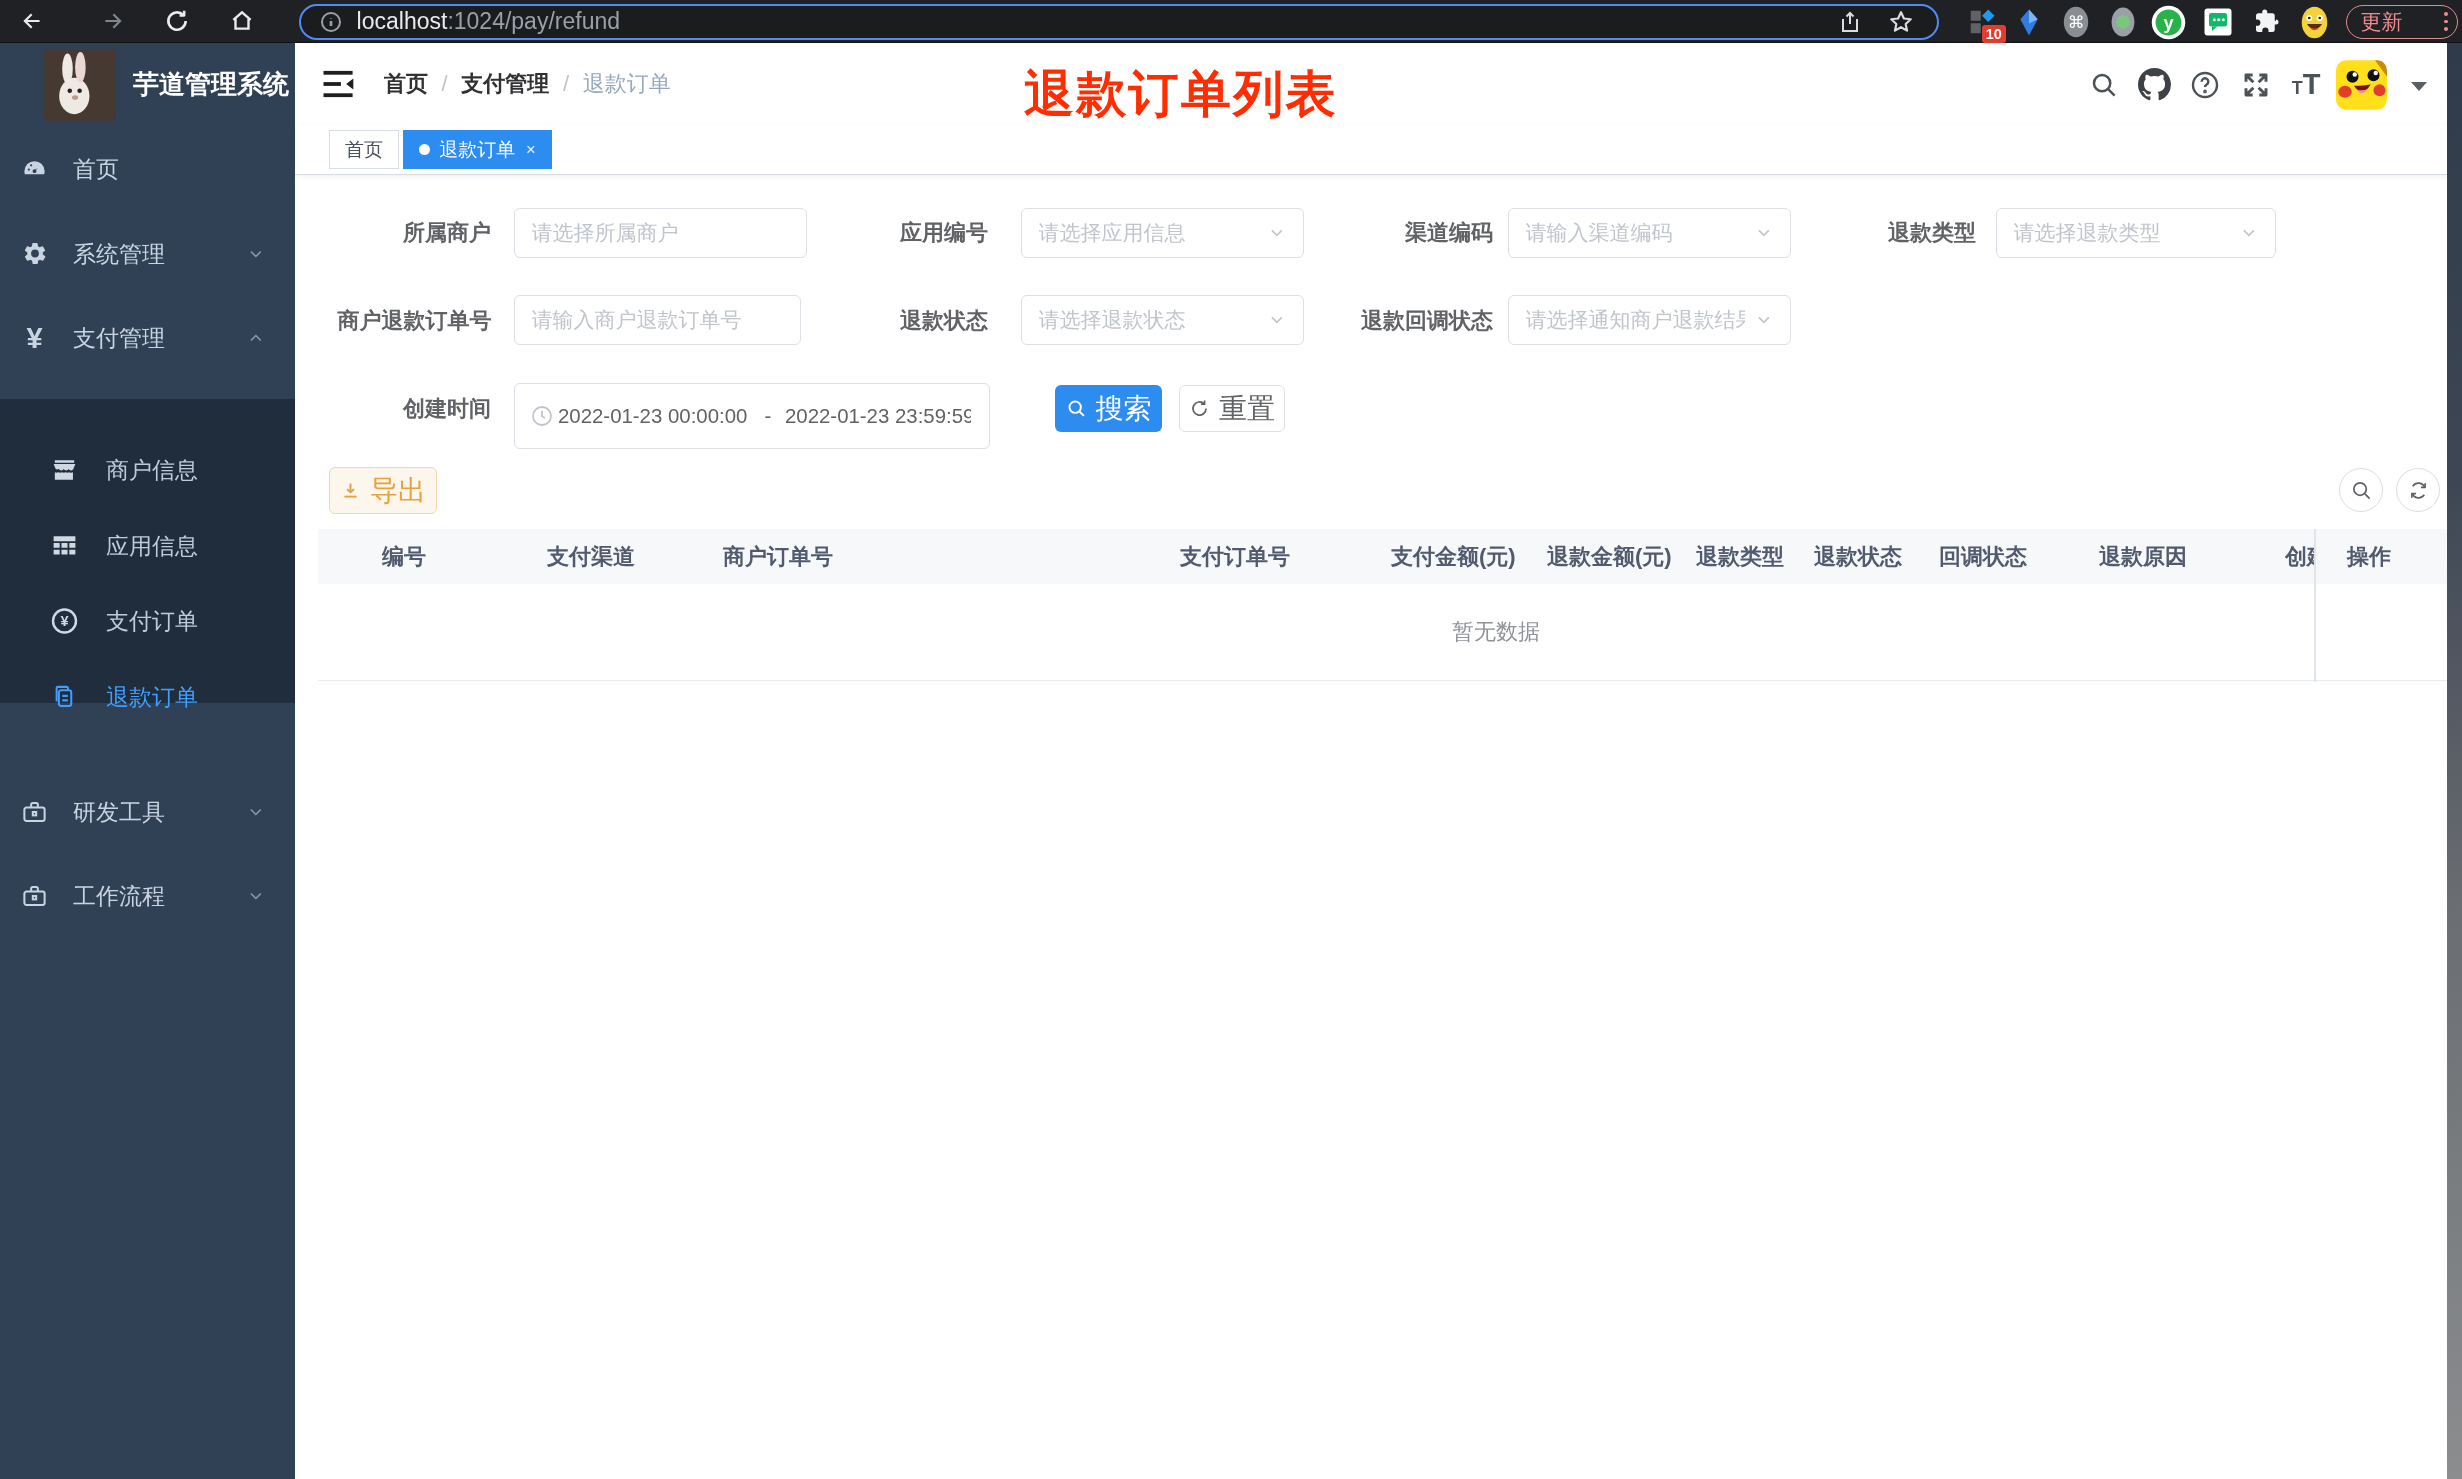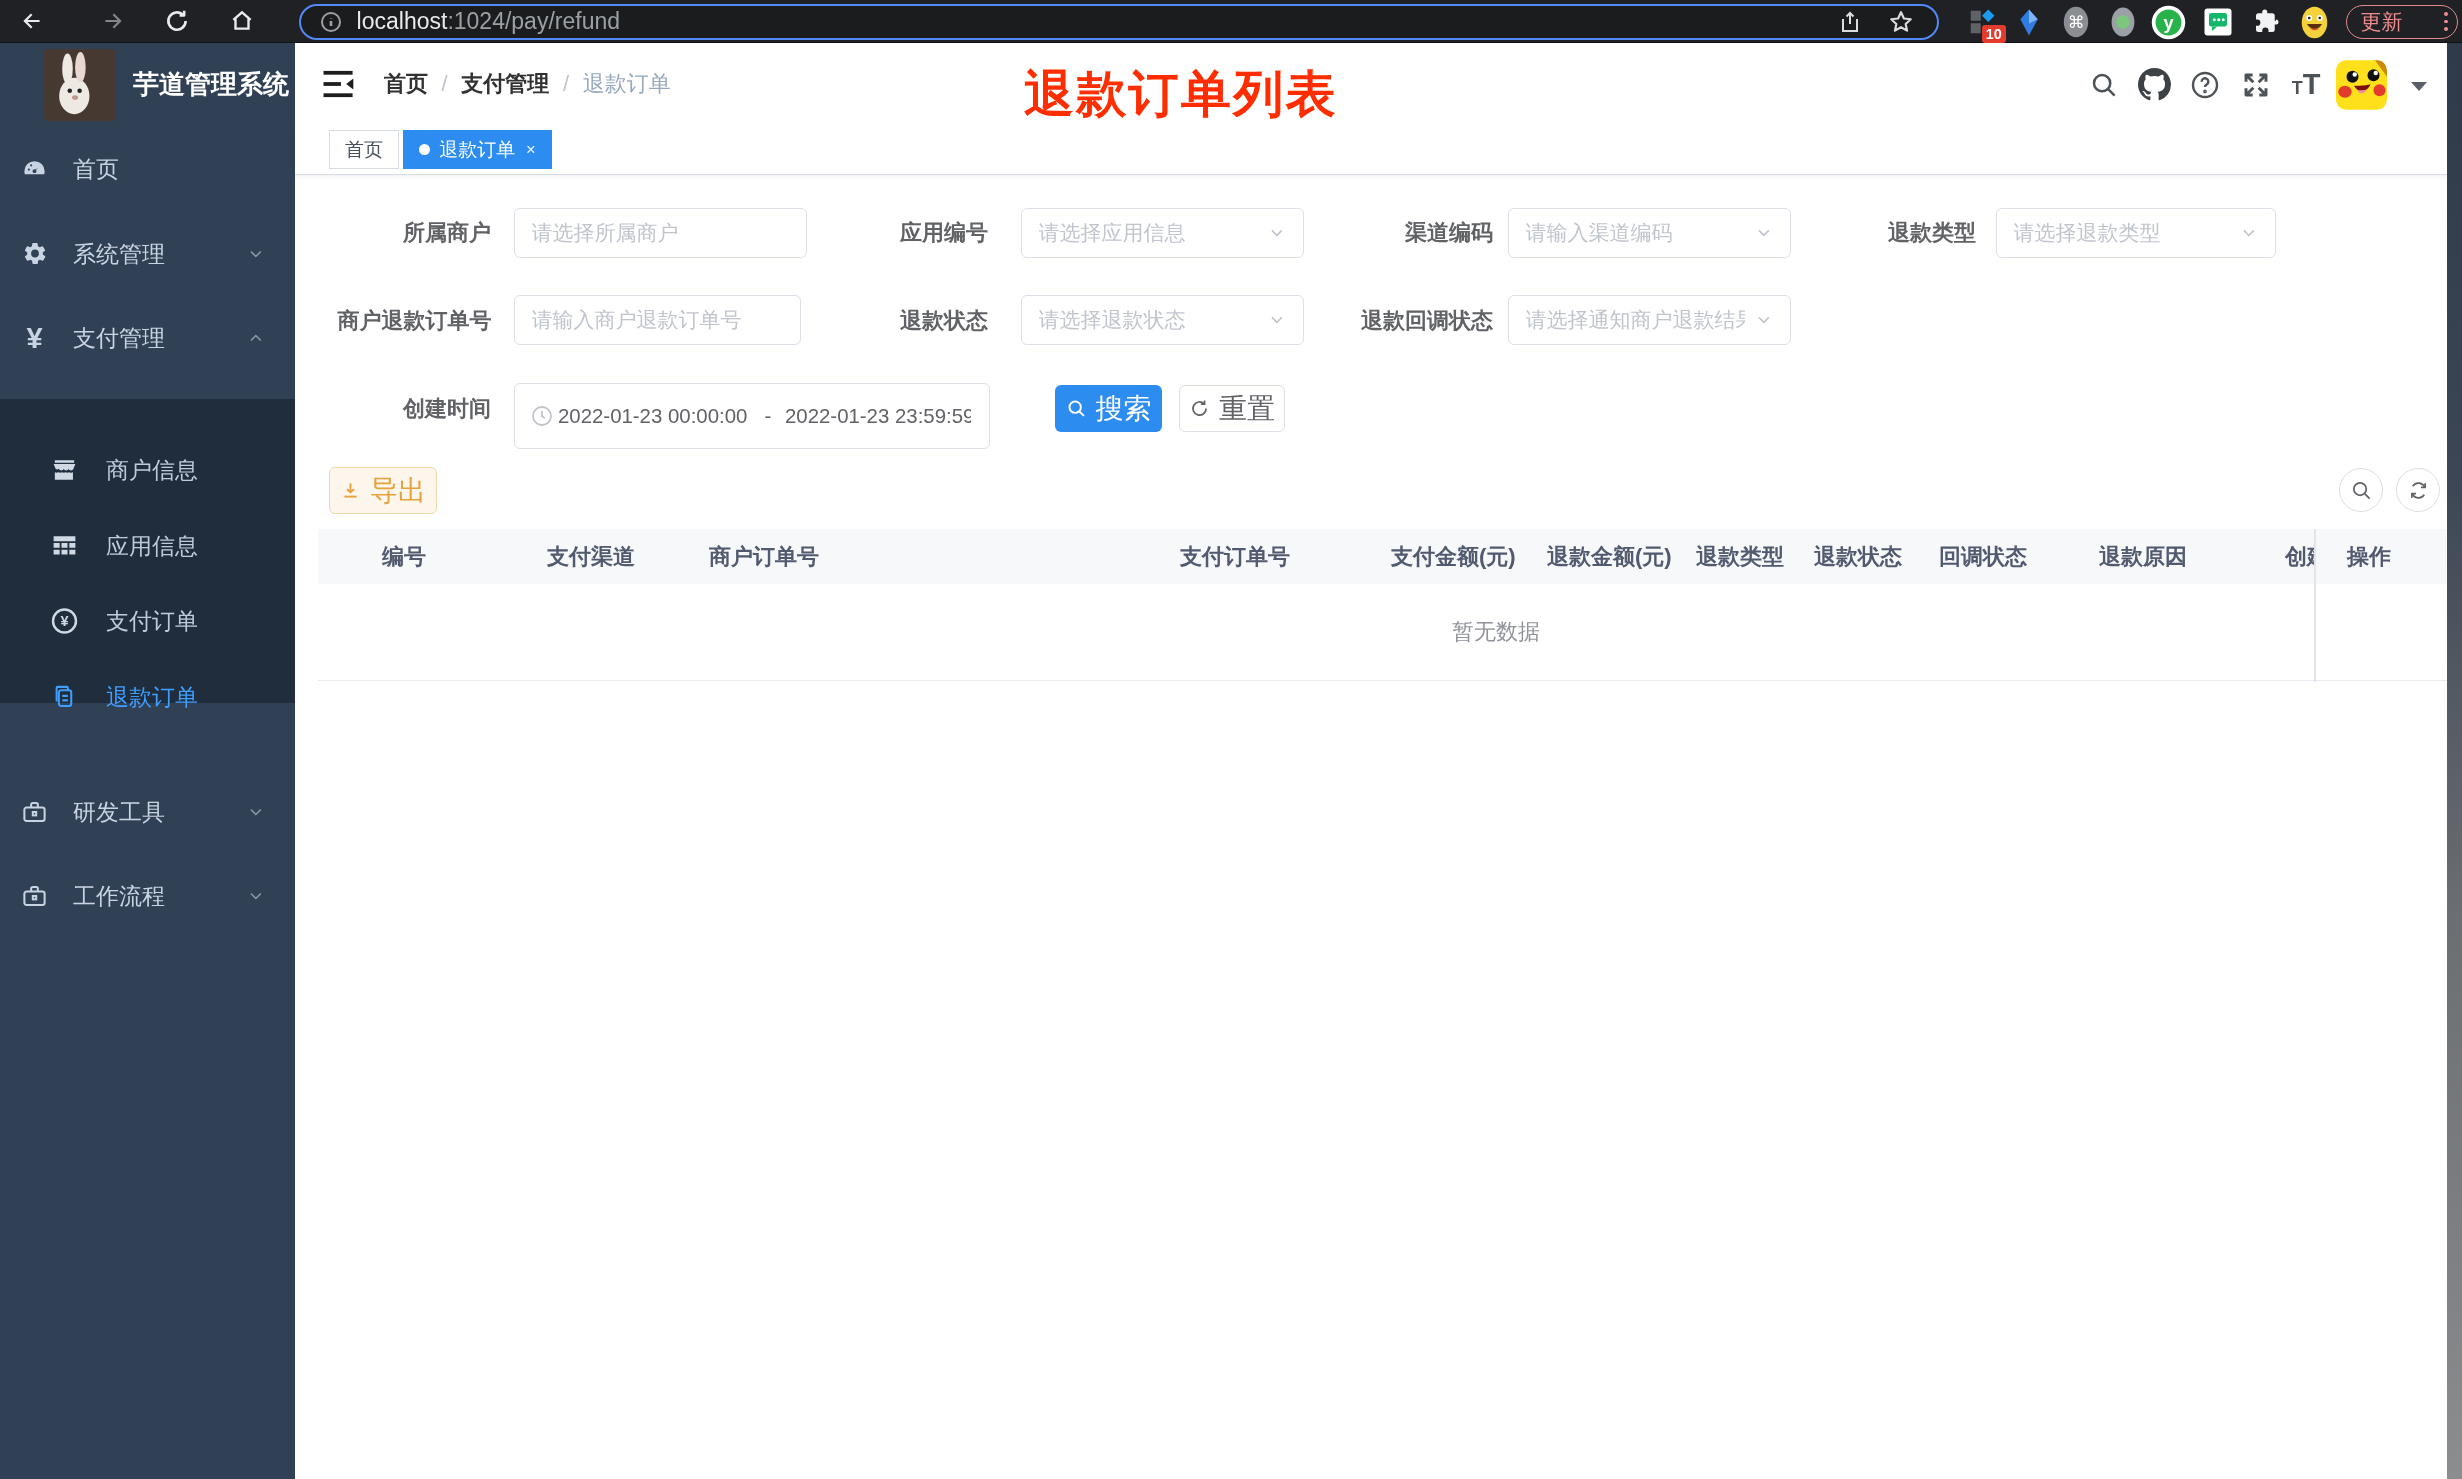--- a/index.html
+++ b/index.html
@@ -504,21 +504,21 @@
   <div class="circ-btn" style="left:2101px; top:425px;">
     <svg width="23" height="23" viewBox="0 0 24 24" fill="none" stroke="#606266" stroke-width="1.8">
         <path d="M18.5 9A7 7 0 0 0 6 7.5M5.5 15a7 7 0 0 0 12.5 1.5"></path>
         <path d="M18.9 4.5v4.3h-4.3M5.1 19.5v-4.3h4.3" stroke-linejoin="round"></path>
       </svg>
   </div>
 
   <div class="thead">
     <span class="th" style="left:64px;">编号</span>
     <span class="th" style="left:229px;">支付渠道</span>
-    <span class="th" style="left:391px;text-align:right;">商户订单号</span>
+    <span class="th" style="left:405px;text-align:right;">商户订单号</span>
     <span class="th" style="left:862px;">支付订单号</span>
     <span class="th" style="left:1073px;">支付金额(元)</span>
     <span class="th" style="left:1229px;">退款金额(元)</span>
     <span class="th" style="left:1378px;">退款类型</span>
     <span class="th" style="left:1496px;">退款状态</span>
     <span class="th" style="left:1621px;">回调状态</span>
     <span class="th" style="left:1781px;">退款原因</span>
     <span class="th th-clip" style="left:1967px; width:29px;">创建时间</span>
     <span class="th" style="left:2029px;">操作</span>
   </div>

